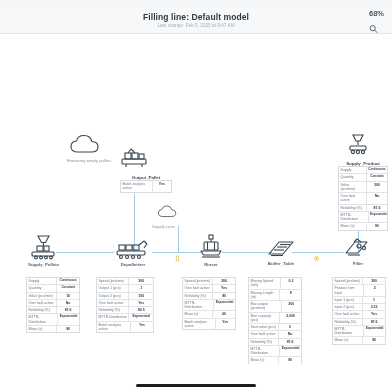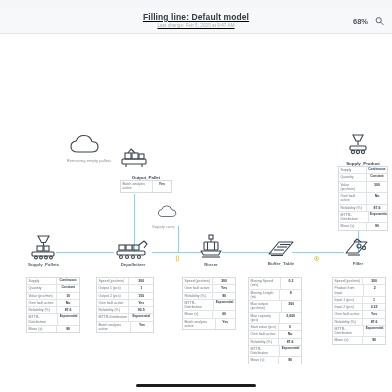--- a/index.html
+++ b/index.html
@@ -9,28 +9,28 @@
     background:#ffffff;
     -webkit-font-smoothing: antialiased;
   }
 
   
   #app { position:relative; width:392px; height:392px; background:#fff; }
   .statusbar { height:8px; background:#f5f6f7; }
   .header {
     position:relative; height:26px; background:#f7f8f9;
     border-bottom:1px solid #e3e5e8;
-    display:flex; align-items:center; justify-content:center;text-decoration:underline;
+    display:flex; align-items:center; justify-content:center;
   }
   .header-titles { text-align:center; line-height:1; }
   .h-title { font-size:8.5px; color:#2f3a45; font-weight:600; letter-spacing:.1px; }
   .h-sub { font-size:4.6px; color:#a8adb4; margin-top:2.2px; letter-spacing:.05px; }
   .header-right {
     position:absolute; right:8px; top:50%; transform:translateY(-50%);
-    display:flex; gap:7px;
+    display:flex; gap:7px;flex-direction:column;
   }
   .zoom-pct { font-size:7.5px; color:#4a5560; font-weight:600; }
   .srch { width:9px; height:9px; display:block; }
 
   
   .canvas { position:relative; width:392px; height:330px; background:#fff; overflow:hidden; }
 
   
   .hline { position:absolute; height:1px; background:#9ecbe8; }
   .vline { position:absolute; width:1px; background:#9ecbe8; }

